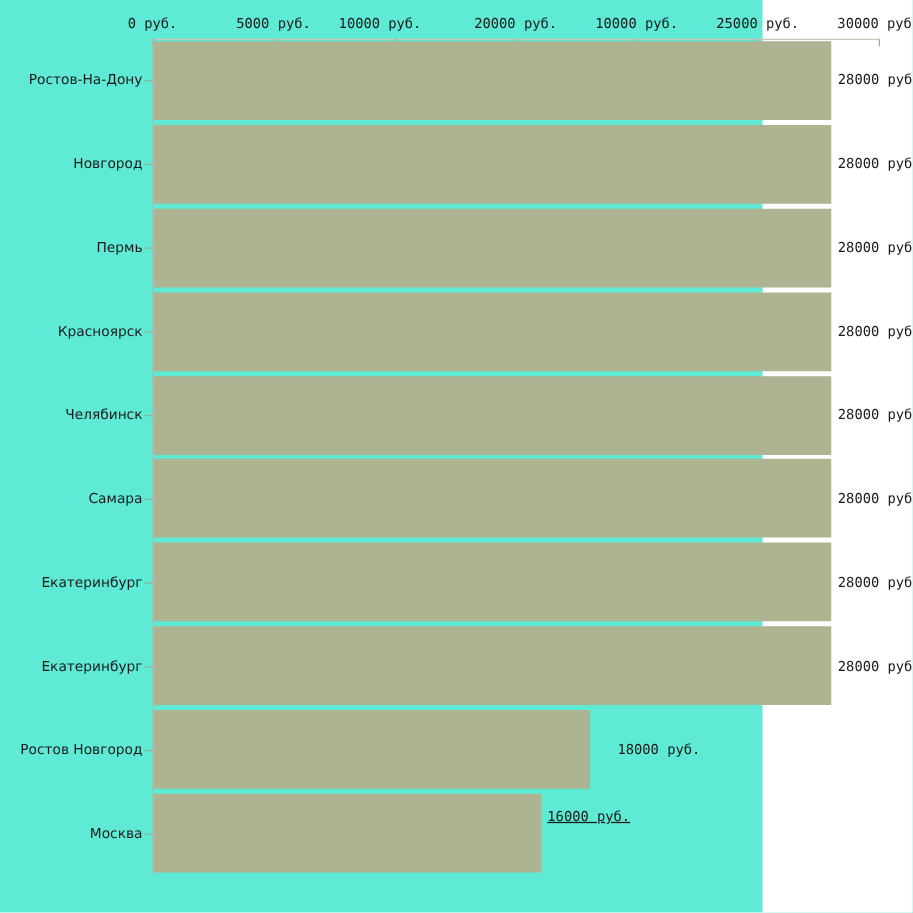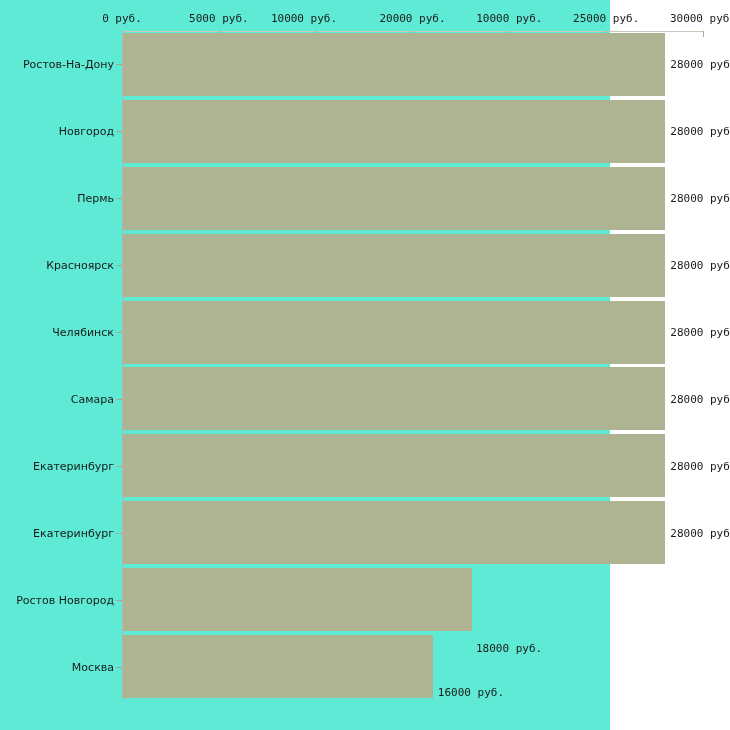--- a/index.html
+++ b/index.html
@@ -181,17 +181,17 @@
     </div>
   <div id="barlabels">
       <div class="bar-value-label" style="left: 670.267px; top: 64px;">28000 руб.</div>
       <div class="bar-value-label" style="left: 670.267px; top: 131px;">28000 руб.</div>
       <div class="bar-value-label" style="left: 670.267px; top: 198px;">28000 руб.</div>
       <div class="bar-value-label" style="left: 670.267px; top: 265px;">28000 руб.</div>
       <div class="bar-value-label" style="left: 670.267px; top: 332px;">28000 руб.</div>
       <div class="bar-value-label" style="left: 670.267px; top: 399px;">28000 руб.</div>
       <div class="bar-value-label" style="left: 670.267px; top: 466px;">28000 руб.</div>
       <div class="bar-value-label" style="left: 670.267px; top: 533px;">28000 руб.</div>
-      <div class="bar-value-label" style="left: 476px; top: 600px; margin-top: 48px;">18000 руб.</div>
-      <div class="bar-value-label" style="left: 437.867px; top: 692px;">16000 руб.</div>
+      <div class="bar-value-label" style="left: 494px; top: 600px;">18000 руб.</div>
+      <div class="bar-value-label" style="left: 437.867px; top: 653px; text-decoration: underline;">16000 руб.</div>
     </div>
 
 </div>
 
 </body></html>

